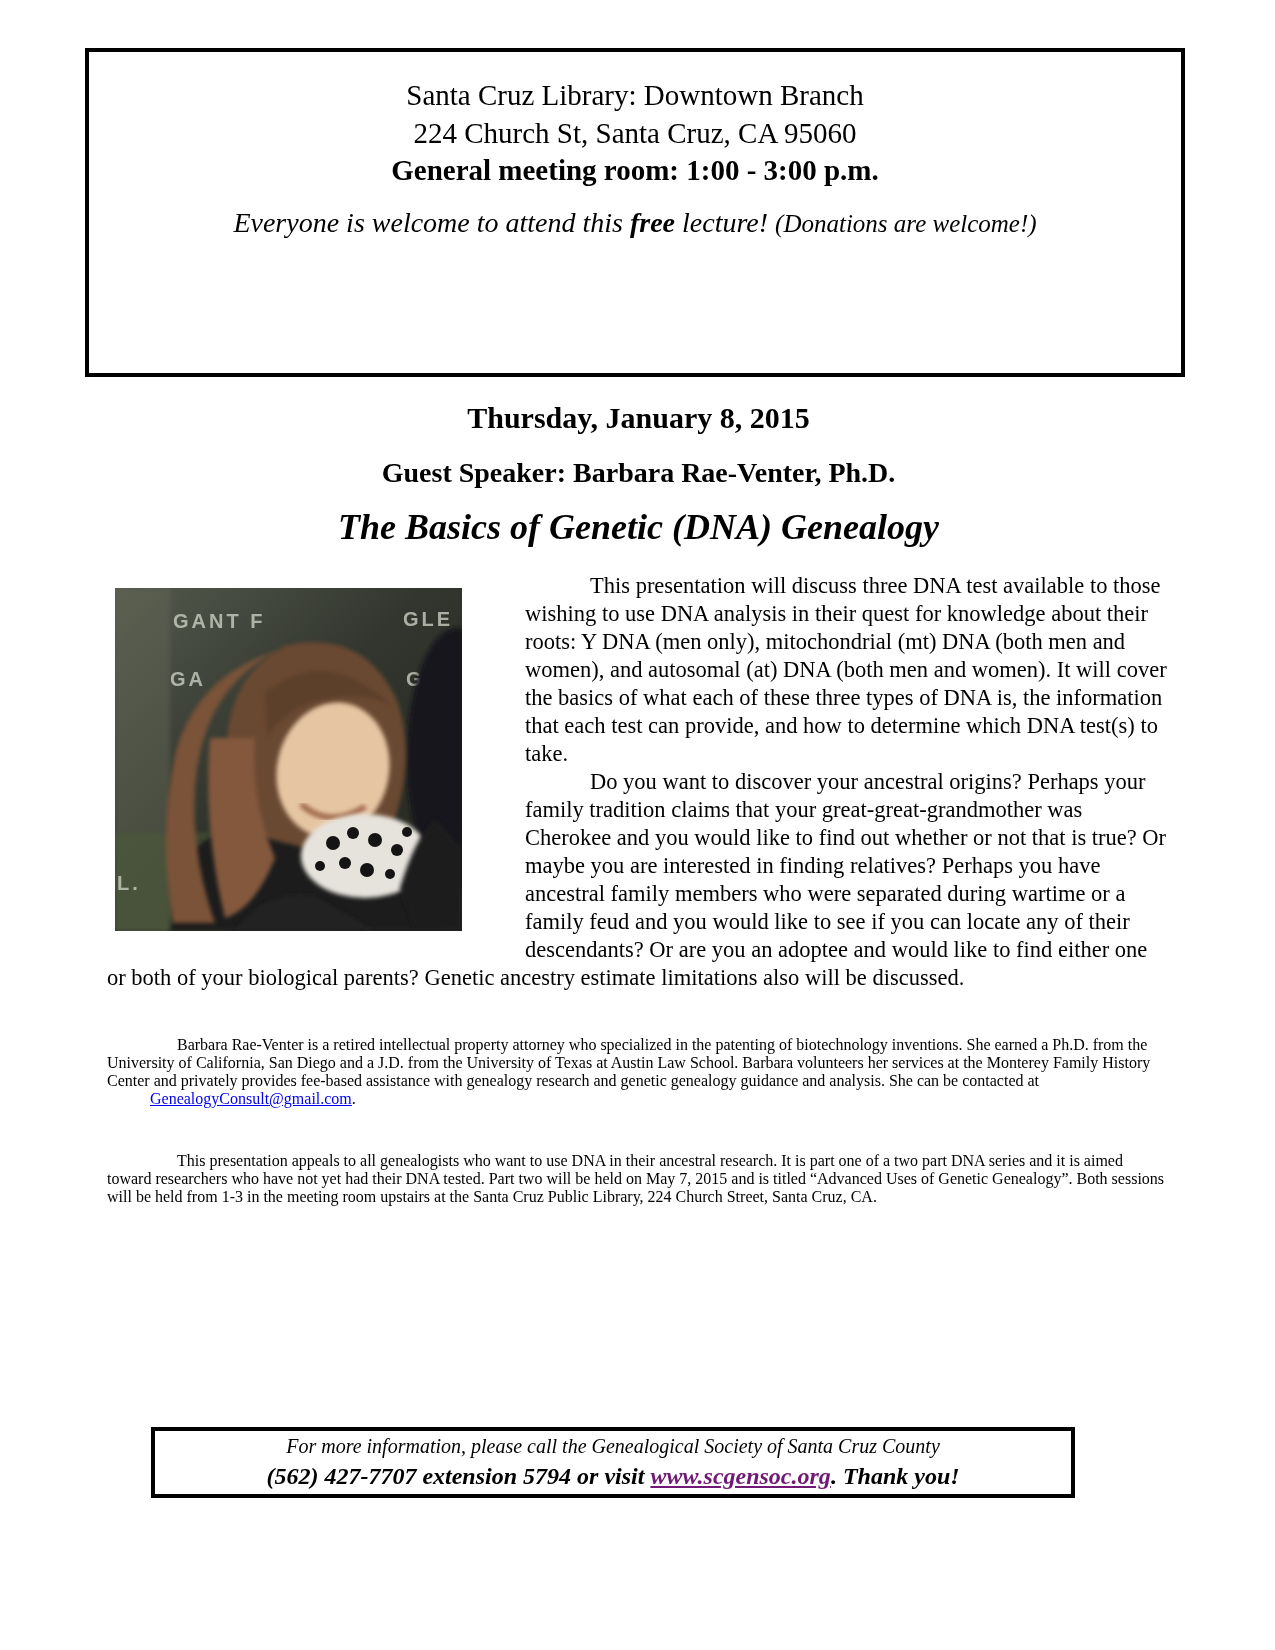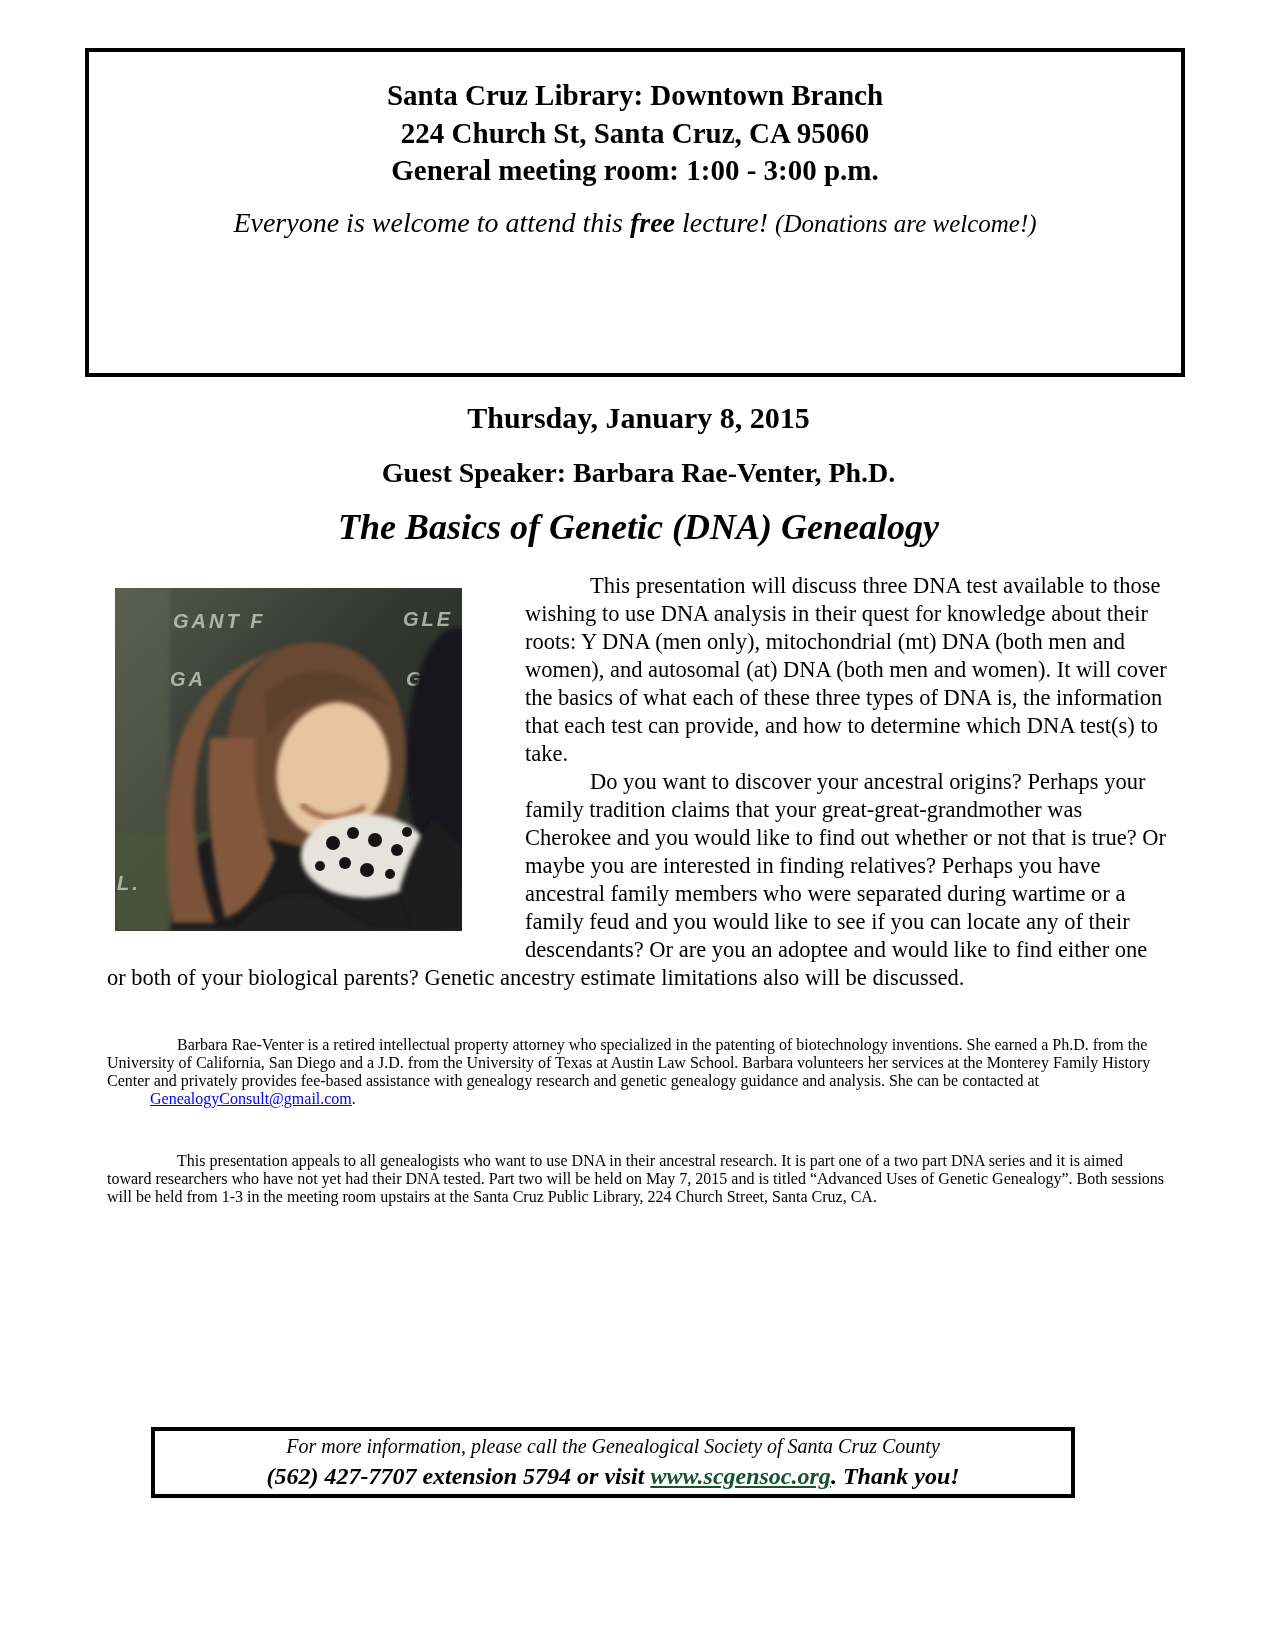--- a/index.html
+++ b/index.html
@@ -12,42 +12,41 @@
     color:#000;
     overflow:hidden;
   }
   
   .header-box{
     position:absolute;left:85px;top:48px;width:1100px;height:329px;
     border:4px solid #000;box-sizing:border-box;
     text-align:center;
   }
   .h-title{font-size:33px;font-weight:bold;line-height:43px;margin-top:26px;}
-  .h-venue{font-size:29px;font-weight:bold;line-height:38px;margin-top:24px;}
+  .h-venue{font-size:29px;font-weight:normal;line-height:38px;margin-top:24px;}
   .h-meeting{font-size:29px;font-weight:bold;line-height:36px;}
   .h-welcome{font-size:28px;font-style:italic;line-height:34px;margin-top:18px;}
   .h-welcome .free{font-weight:bold;}
   .h-welcome .paren{font-size:25px;}
   
   .content{position:absolute;left:107px;top:402px;width:1063px;}
   .date-line{text-align:center;font-weight:bold;font-size:30px;line-height:32px;}
   .speaker-line{text-align:center;font-weight:bold;font-size:28px;line-height:34px;margin-top:22px;}
   .talk-title{text-align:center;font-weight:bold;font-style:italic;font-size:36px;line-height:38px;margin-top:18px;}
   .body-text{font-size:22.5px;line-height:28px;margin-top:26px;}
   .photo-float{
     float:left;width:392px;height:343px;
     margin:16px 18px 6px 8px;
-    font-style:italic;
   }
   .photo-float svg{display:block;}
   p.para{margin:0;text-indent:65px;}
   p.bio{margin:44px 0 0 0;text-indent:70px;clear:left;}
   p.series{margin:44px 0 0 0;text-indent:70px;}
   a.email-link{color:#0000EE;text-decoration:underline;margin-left:43px;}
-  .site-link{color:#14532d;text-decoration:underline;font-weight:bold;}
+  .site-link{color:#701a75;text-decoration:underline;font-weight:bold;}
   
   .footer-box{
     position:absolute;left:151px;top:1427px;width:924px;height:71px;
     border:4px solid #000;box-sizing:border-box;
     text-align:center;font-style:italic;
   }
   .f-line1{font-size:20px;line-height:30px;}
   .f-line2{font-size:24px;line-height:30px;font-weight:bold;}
   .wall-name{
     font-family:"Liberation Sans", sans-serif;

